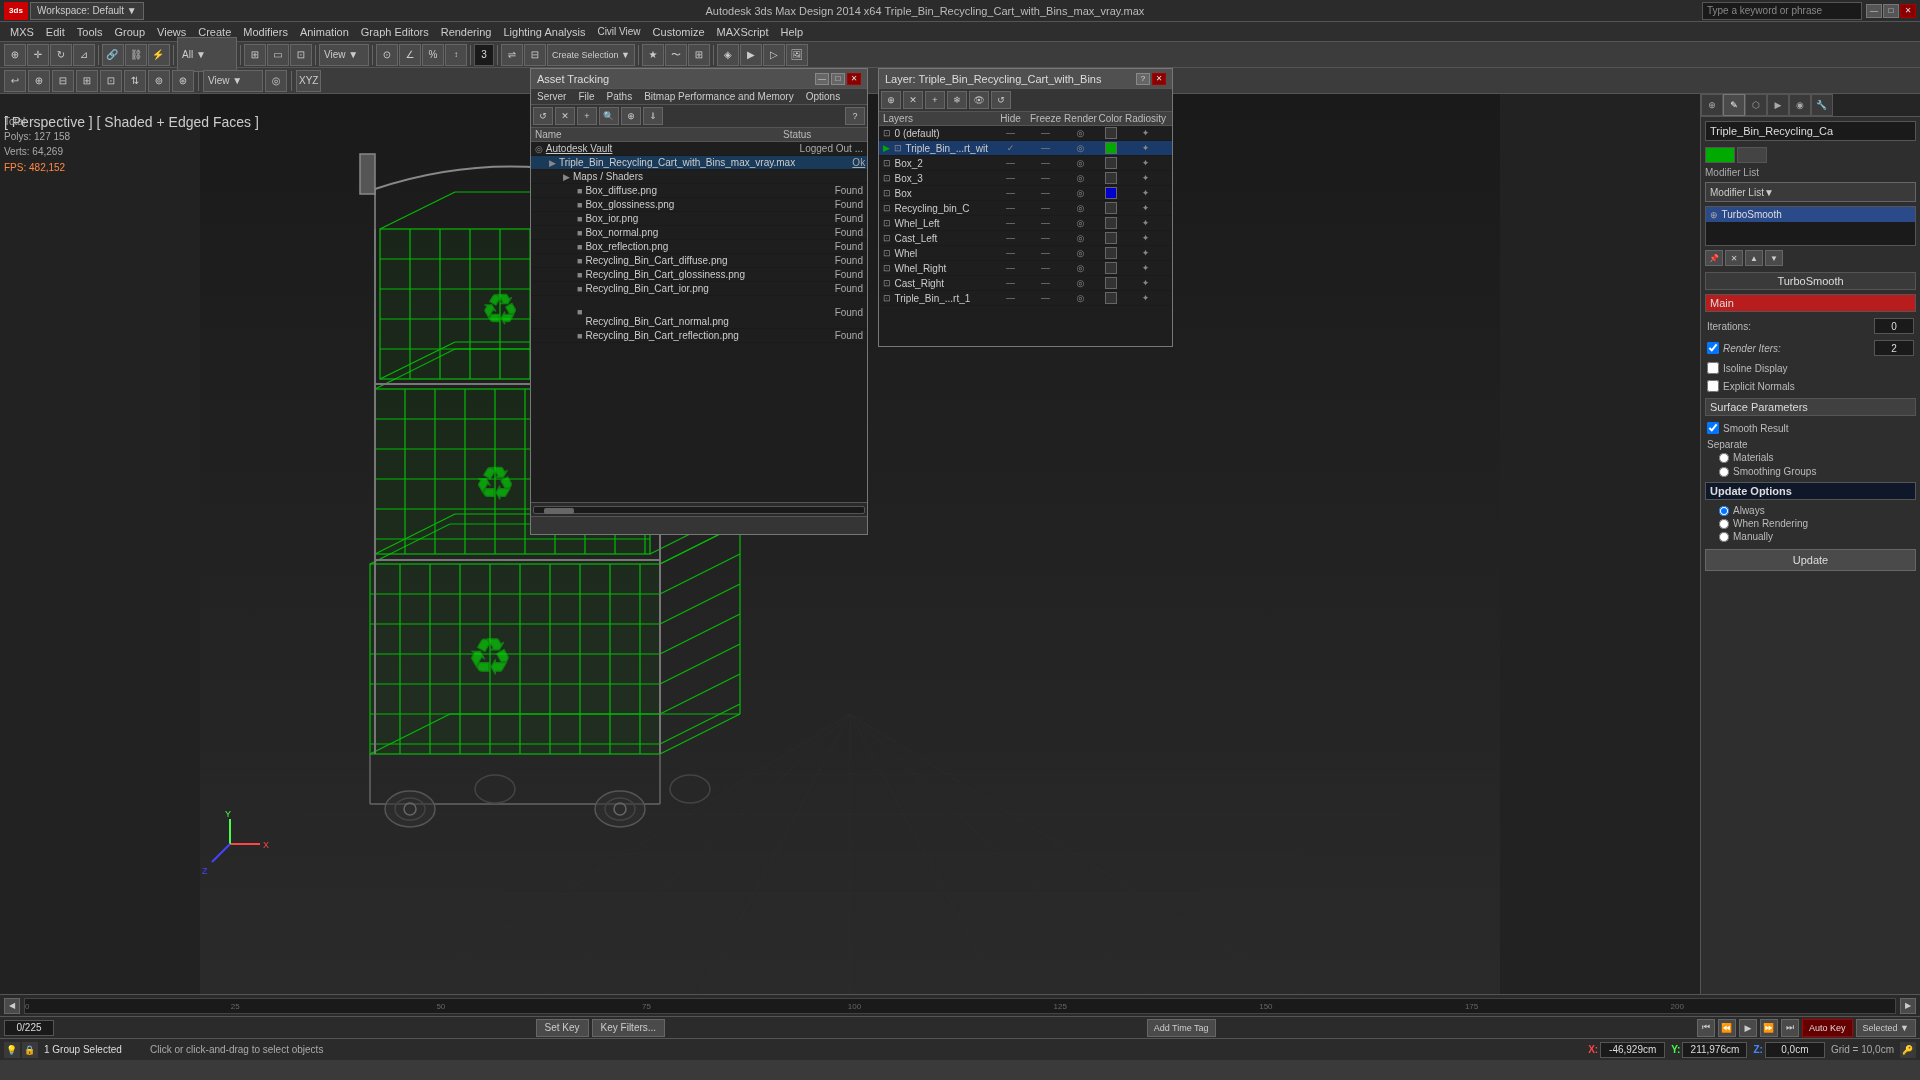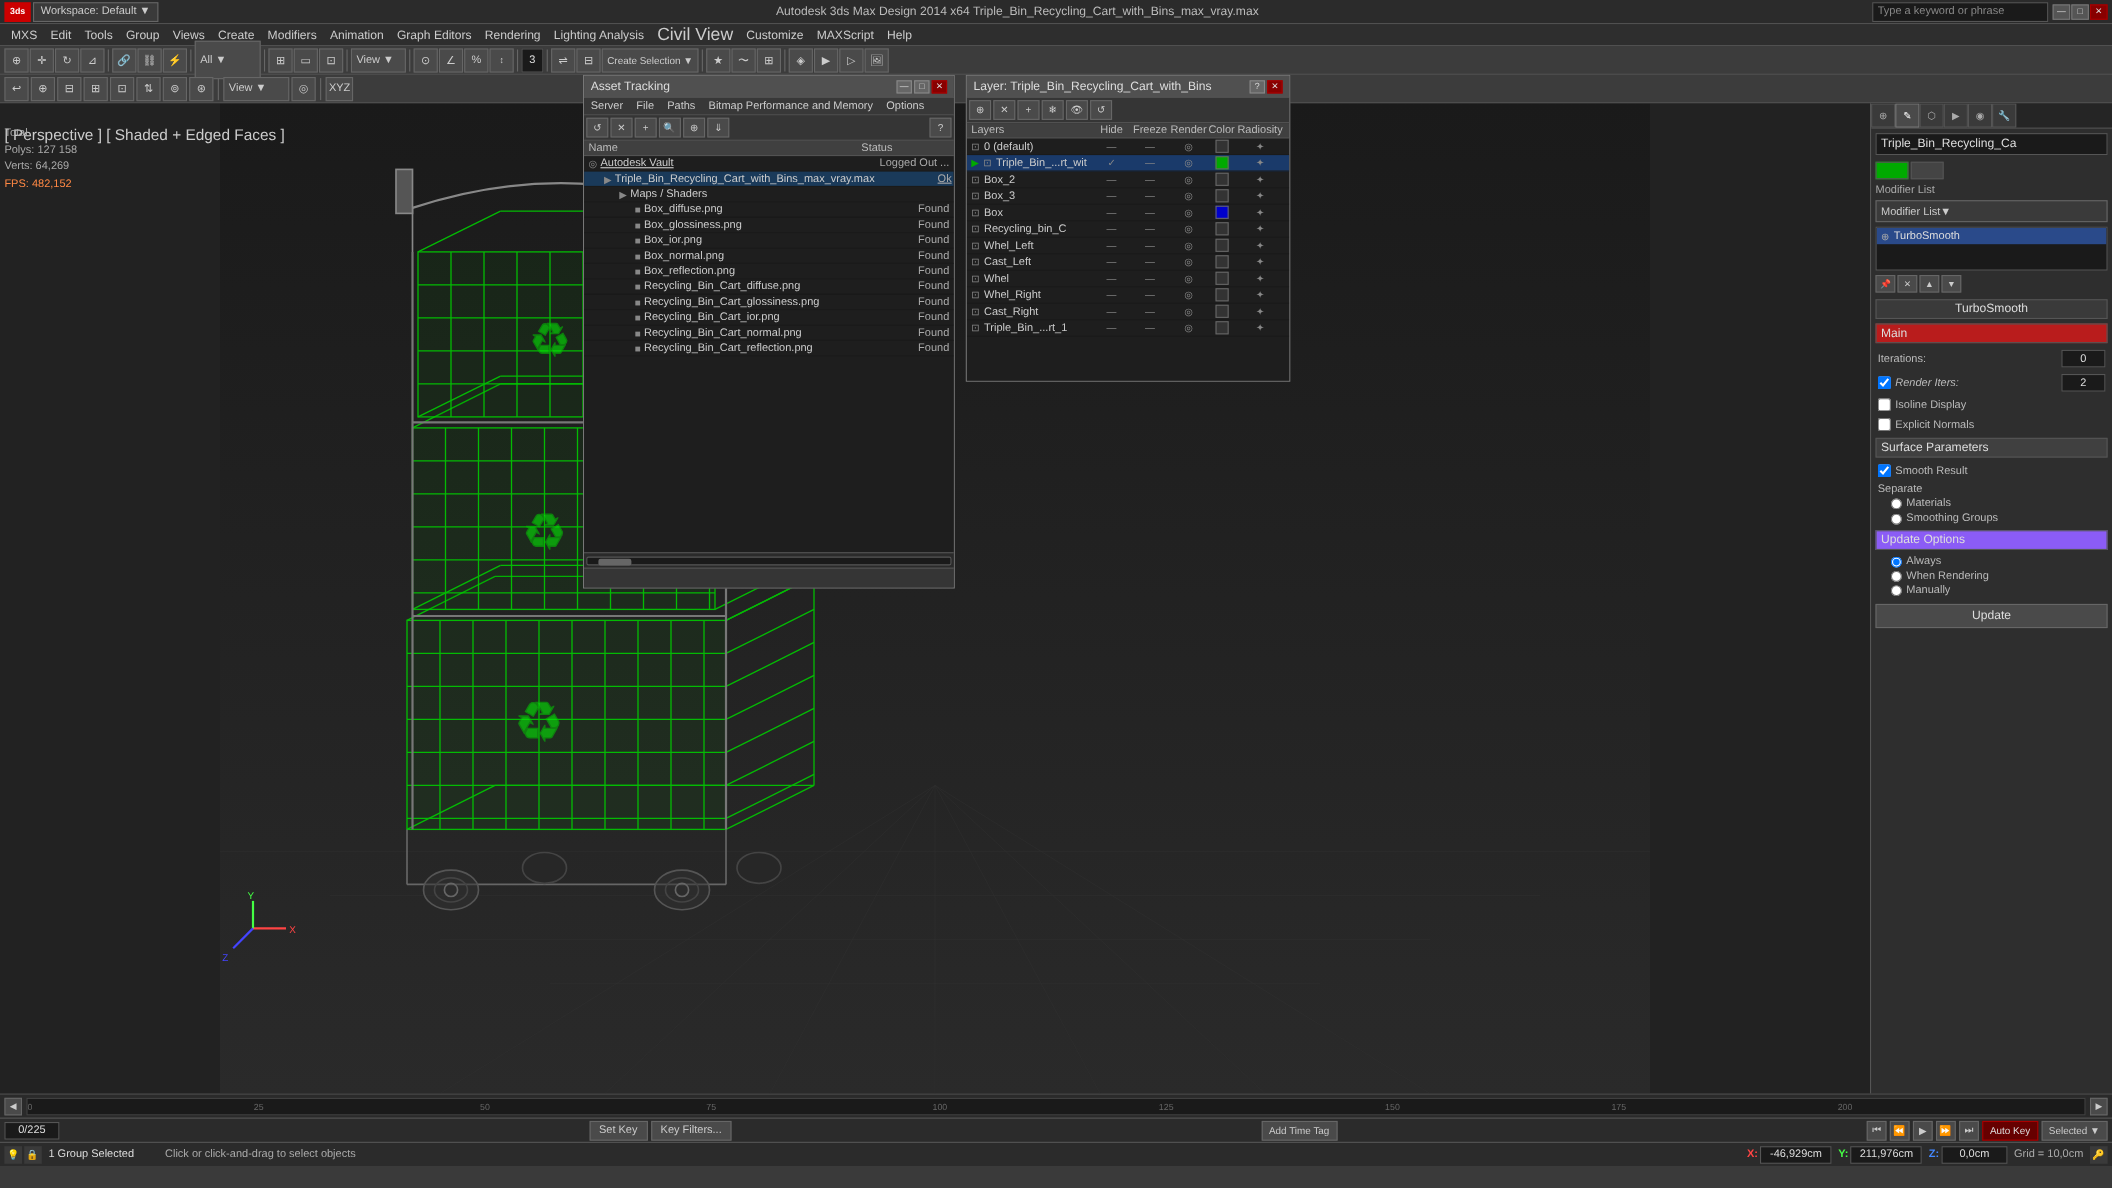--- a/index.html
+++ b/index.html
@@ -55,21 +55,21 @@
   <div style="padding:2px 6px;color:#ccc;cursor:pointer;font-size:11px;">Edit</div>
   <div style="padding:2px 6px;color:#ccc;cursor:pointer;font-size:11px;">Tools</div>
   <div style="padding:2px 6px;color:#ccc;cursor:pointer;font-size:11px;">Group</div>
   <div style="padding:2px 6px;color:#ccc;cursor:pointer;font-size:11px;">Views</div>
   <div style="padding:2px 6px;color:#ccc;cursor:pointer;font-size:11px;">Create</div>
   <div style="padding:2px 6px;color:#ccc;cursor:pointer;font-size:11px;">Modifiers</div>
   <div style="padding:2px 6px;color:#ccc;cursor:pointer;font-size:11px;">Animation</div>
   <div style="padding:2px 6px;color:#ccc;cursor:pointer;font-size:11px;">Graph Editors</div>
   <div style="padding:2px 6px;color:#ccc;cursor:pointer;font-size:11px;">Rendering</div>
   <div style="padding:2px 6px;color:#ccc;cursor:pointer;font-size:11px;">Lighting Analysis</div>
-  <div style="padding:2px 6px;color:#ccc;cursor:pointer;font-size:16px;">Civil View</div>
+  <div style="padding:2px 6px;color:#ccc;cursor:pointer;font-size:10px;">Civil View</div>
   <div style="padding:2px 6px;color:#ccc;cursor:pointer;font-size:11px;">Customize</div>
   <div style="padding:2px 6px;color:#ccc;cursor:pointer;font-size:11px;">MAXScript</div>
   <div style="padding:2px 6px;color:#ccc;cursor:pointer;font-size:11px;">Help</div>
 </div>
 
 <div id="toolbar1" style="display:flex;align-items:center;background:#3c3c3c;height:26px;border-bottom:1px solid #555;padding:0 4px;gap:1px;">
   <div class="tb-btn">⊕</div>
   <div class="tb-btn">✛</div>
   <div class="tb-btn">↻</div>
   <div class="tb-btn">⊿</div>
@@ -381,21 +381,21 @@
       <div style="display:flex;align-items:center;gap:4px;padding:1px 14px;margin-bottom:1px;">
         <input type="radio" name="separate" style="width: 10px; height: 10px;">
         <span style="font-size:10px;color:#bbb;">Materials</span>
       </div>
 
       <div style="display:flex;align-items:center;gap:4px;padding:1px 14px;margin-bottom:4px;">
         <input type="radio" name="separate" style="width: 10px; height: 10px;">
         <span style="font-size:10px;color:#bbb;">Smoothing Groups</span>
       </div>
 
-      <div style="background:#8b5cf6;padding:2px 4px;margin-bottom:4px;border:1px solid #555;">
+      <div style="background:#0f172a;padding:2px 4px;margin-bottom:4px;border:1px solid #555;font-weight:bold;">
         <span style="font-size:11px;color:#ddd;">Update Options</span>
       </div>
 
       <div style="display:flex;align-items:center;gap:4px;padding:1px 14px;">
         <input type="radio" name="update" checked="" style="width: 10px; height: 10px;">
         <span style="font-size:10px;color:#bbb;">Always</span>
       </div>
 
       <div style="display:flex;align-items:center;gap:4px;padding:1px 14px;">
         <input type="radio" name="update" style="width: 10px; height: 10px;">
@@ -497,21 +497,21 @@
         <span style="flex: 1 1 0%;">Recycling_Bin_Cart_glossiness.png</span>
         <span style="font-size: 10px; color: rgb(170, 170, 170); min-width: 70px; text-align: right;">Found</span>
       </div>
       <div style="display: flex; align-items: center; padding: 1px 4px 1px 46px; font-size: 10px; color: rgb(204, 204, 204); cursor: pointer; border-bottom: 1px solid rgb(26, 26, 26);">
         <span style="margin-right: 3px; font-size: 9px; color: rgb(136, 136, 136);">■</span>
         <span style="flex: 1 1 0%;">Recycling_Bin_Cart_ior.png</span>
         <span style="font-size: 10px; color: rgb(170, 170, 170); min-width: 70px; text-align: right;">Found</span>
       </div>
       <div style="display: flex; align-items: center; padding: 1px 4px 1px 46px; font-size: 10px; color: rgb(204, 204, 204); cursor: pointer; border-bottom: 1px solid rgb(26, 26, 26);">
         <span style="margin-right: 3px; font-size: 9px; color: rgb(136, 136, 136);">■</span>
-        <span style="flex: 1 1 0%;">Recycling_Bin_Cart_normal.png</span>
+        <span style="flex: 1 1 0%; margin-top: 19px;">Recycling_Bin_Cart_normal.png</span>
         <span style="font-size: 10px; color: rgb(170, 170, 170); min-width: 70px; text-align: right;">Found</span>
       </div>
       <div style="display: flex; align-items: center; padding: 1px 4px 1px 46px; font-size: 10px; color: rgb(204, 204, 204); cursor: pointer; border-bottom: 1px solid rgb(26, 26, 26);">
         <span style="margin-right: 3px; font-size: 9px; color: rgb(136, 136, 136);">■</span>
         <span style="flex: 1 1 0%;">Recycling_Bin_Cart_reflection.png</span>
         <span style="font-size: 10px; color: rgb(170, 170, 170); min-width: 70px; text-align: right;">Found</span>
       </div>
     </div>
 
   <div style="height:14px;background:#2a2a2a;border-top:1px solid #555;display:flex;align-items:center;padding:0 2px;">

